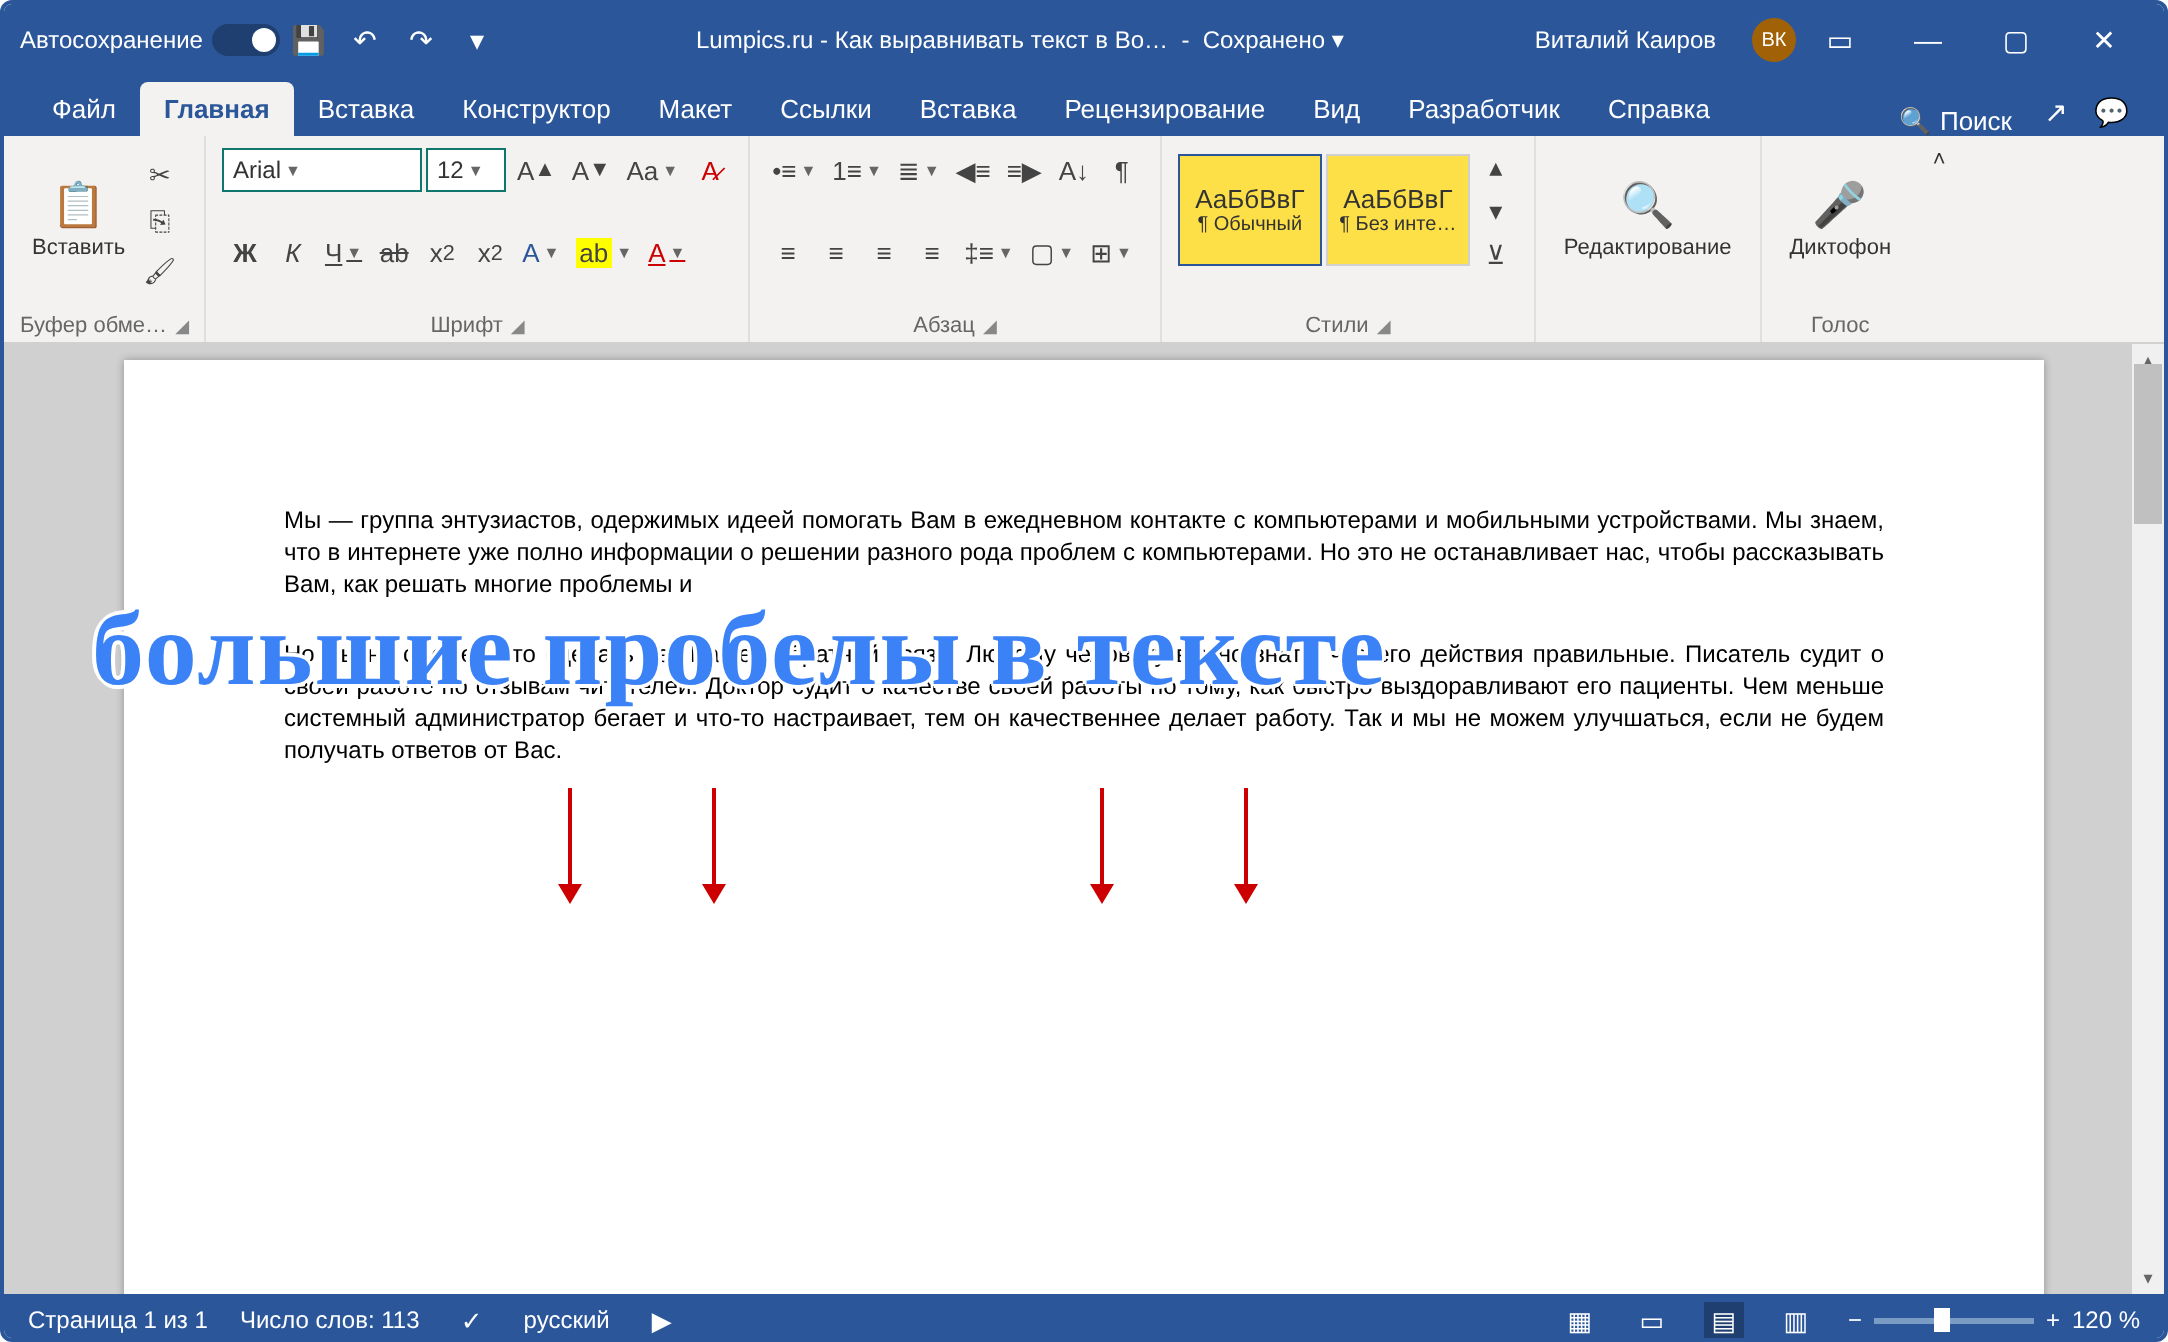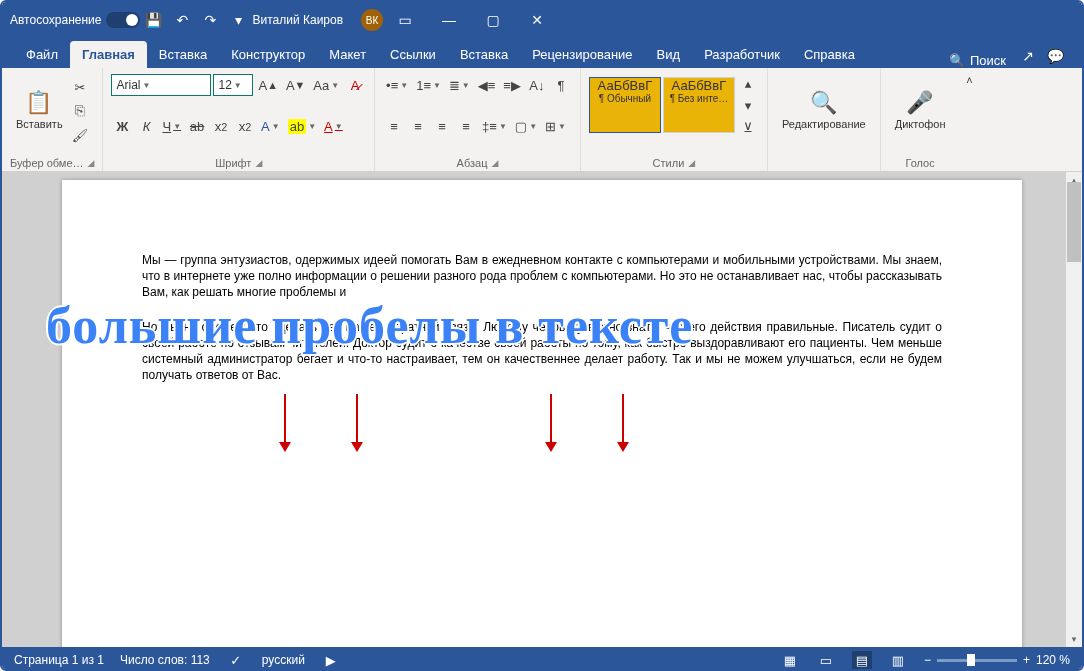--- a/index.html
+++ b/index.html
@@ -22,21 +22,21 @@
 .ribbon{background:#f3f2f1;height:104px;border-bottom:1px solid #d0d0d0;display:flex;font-size:11px;color:#333}
 .group{border-right:1px solid #e1dfdd;padding:4px 8px 2px;display:flex;flex-direction:column;justify-content:space-between}
 .group-label{text-align:center;color:#666;font-size:11px;padding-top:2px;display:flex;justify-content:center;align-items:center;gap:4px}
 .gl-arrow{font-size:9px;color:#888}
 .row{display:flex;align-items:center;gap:2px;height:26px}
 .btn{min-width:22px;height:22px;display:flex;align-items:center;justify-content:center;font-size:13px;color:#444;border:1px solid transparent;padding:0 2px}
 .sel{border:1px solid #0f766e;background:#fff;height:22px;padding:0 4px;font-size:12px;display:flex;align-items:center}
 .vbtn{display:flex;flex-direction:column;align-items:center;justify-content:center;padding:4px 6px;height:76px;gap:2px}
 .vbtn .ico{font-size:22px;color:#2b579a}
 .vbtn .lbl{font-size:11px;text-align:right}
-.style-box{border:1px solid #d0d0d0;height:56px;width:72px;display:flex;flex-direction:column;align-items:center;font-size:10px;background:#eab308}
+.style-box{border:1px solid #d0d0d0;height:56px;width:72px;display:flex;flex-direction:column;align-items:center;justify-content:center;font-size:10px;background:#fde047}
 .style-box .samp{font-size:13px}
 .style-box.sel2{border:1px solid #2b579a}
 .doc-area{background:#d0d0d0;height:calc(671px - 36px - 30px - 104px - 26px);overflow:auto;position:relative;display:flex;justify-content:center}
 .page{background:#fff;width:960px;min-height:500px;margin-top:8px;box-shadow:0 0 4px rgba(0,0,0,.3);padding:72px 80px;position:relative}
 .page p{font-family:Arial;font-size:12px;line-height:1.35;text-align:justify;color:#000;margin-bottom:18px}
 .overlay-text{position:absolute;top:296px;left:46px;right:20px;font-size:52px;font-weight:bold;font-family:"Times New Roman",serif;color:#3b82f6;text-shadow:2px 0 #fff,-2px 0 #fff,0 2px #fff,0 -2px #fff,1px 1px #fff,-1px -1px #fff,1px -1px #fff,-1px 1px #fff;letter-spacing:1px;pointer-events:none;z-index:10;white-space:nowrap}
 .arrows{position:absolute;top:394px;z-index:9;pointer-events:none}
 .arrow{position:absolute;width:2px;height:56px;background:#c00}
 .arrow::after{content:"";position:absolute;bottom:-2px;left:-5px;border-left:6px solid transparent;border-right:6px solid transparent;border-top:10px solid #c00}
 .statusbar{height:26px;background:#2b579a;color:#fff;display:flex;align-items:center;font-size:12px;padding:0 12px;gap:16px}
@@ -55,20 +55,25 @@
 
 <div class="titlebar">
   <div class="autosave">
     <span>Автосохранение</span>
     <span class="toggle"></span>
   </div>
   <div class="tb-ico">💾</div>
   <div class="tb-ico">↶</div>
   <div class="tb-ico">↷</div>
   <div class="tb-ico">▾</div>
+  <div class="title">
+    <span>Lumpics.ru - Как выравнивать текст в Во…</span>
+    &nbsp;-&nbsp;
+    <span>Сохранено</span>&nbsp;▾
+  </div>
   <div class="user">
     <span>Виталий Каиров</span>
     <span class="avatar">ВК</span>
   </div>
   <div class="winbtn">▭</div>
   <div class="winbtn">―</div>
   <div class="winbtn">▢</div>
   <div class="winbtn close">✕</div>
 </div>
 

